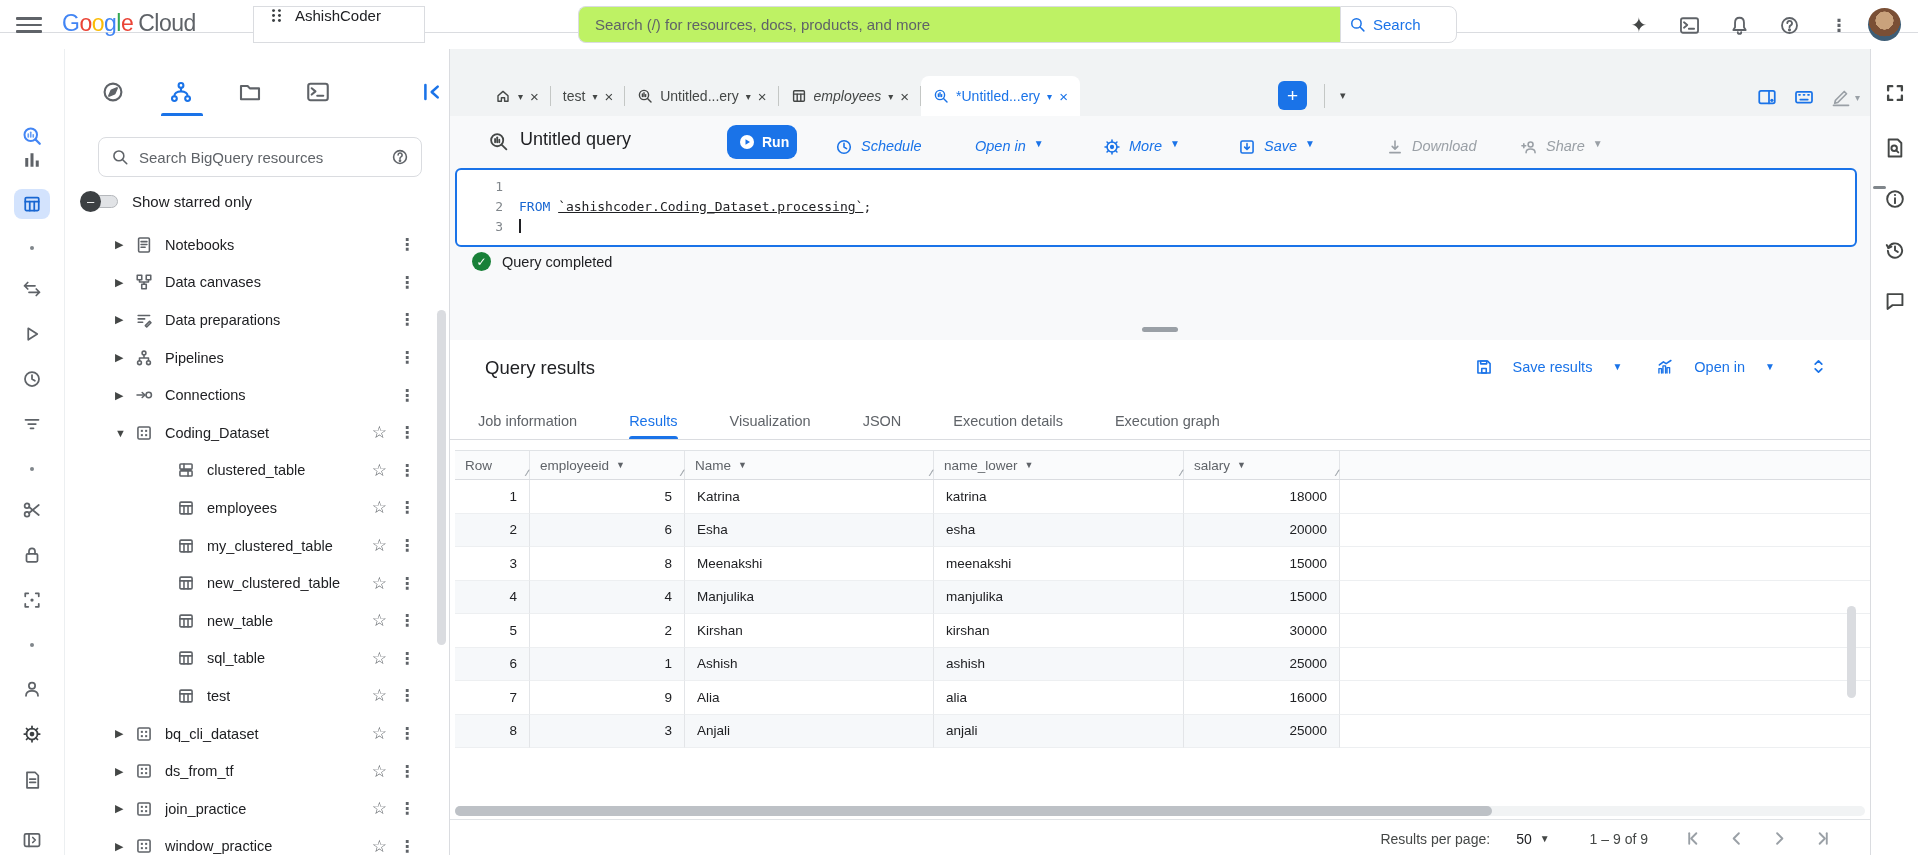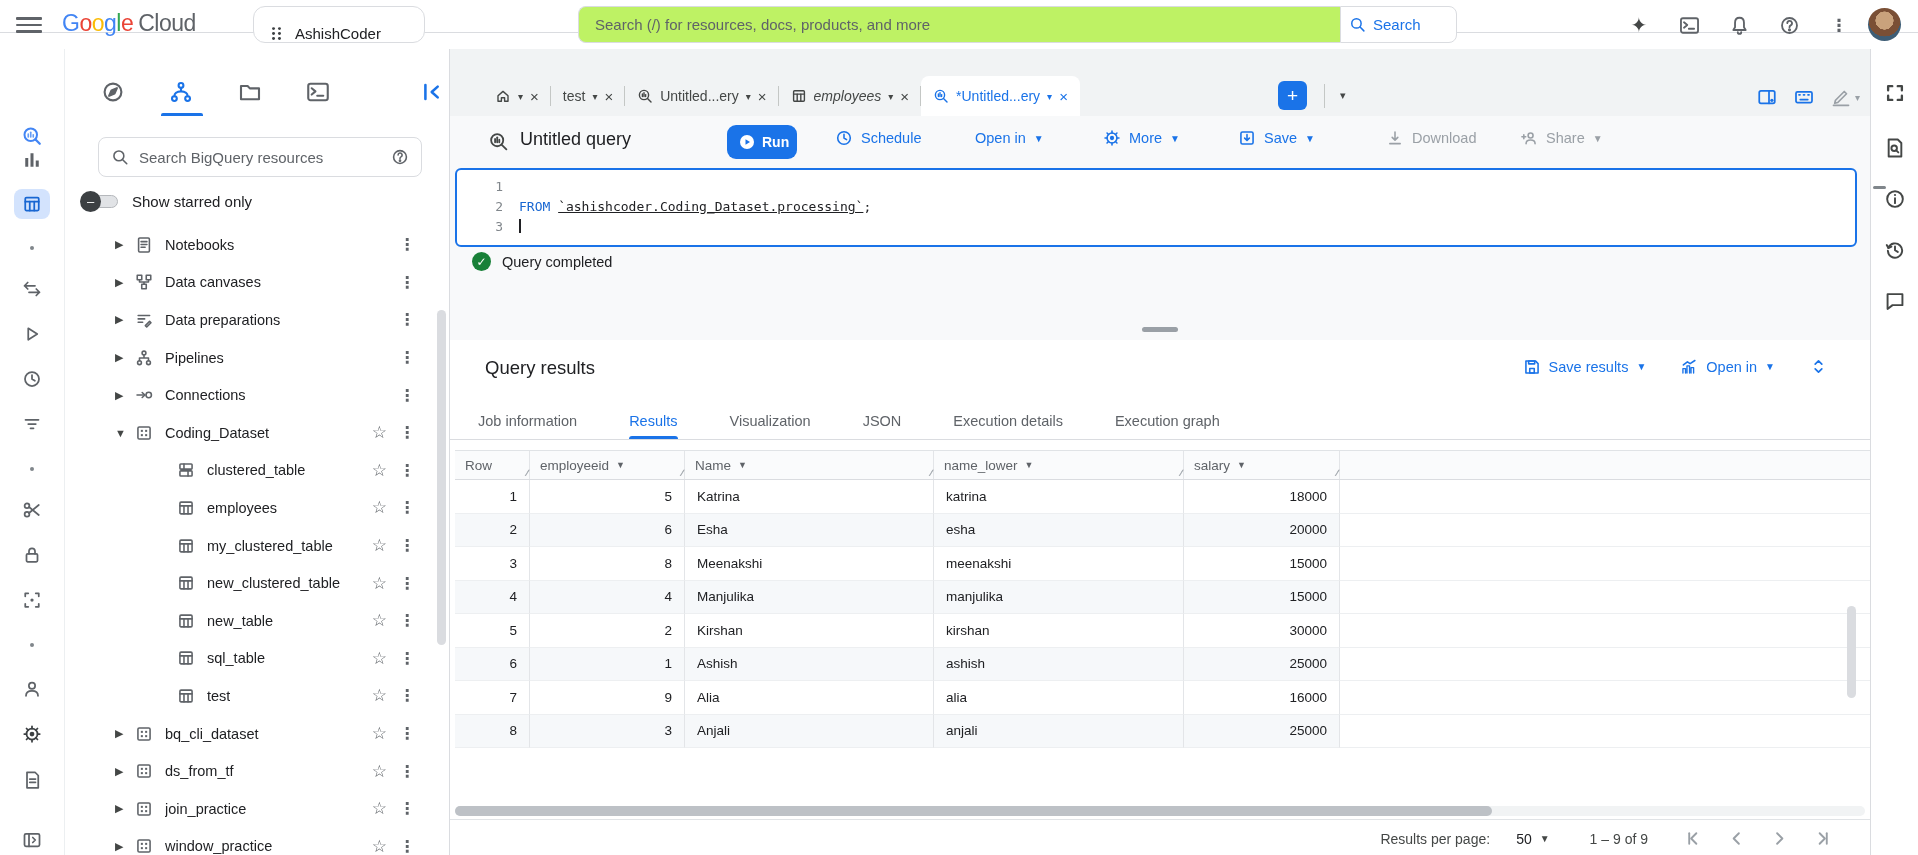--- a/index.html
+++ b/index.html
@@ -10,21 +10,21 @@
 
   
   .topbar { position:absolute; left:0; top:0; width:1918px; height:33px; background:#fff;
     border-bottom:1px solid #dadce0; z-index:30; }
   .hamburger { position:absolute; left:16px; top:12px; width:26px; height:26px; cursor:pointer;
     display:flex; flex-direction:column; justify-content:center; gap:4px; }
   .hamburger span { display:block; height:2.4px; background:#5f6368; border-radius:1px; }
   .glogo { position:absolute; left:62px; top:10px; font-size:23px; letter-spacing:-0.5px; }
   .glogo .cloud { color:#5f6368; margin-left:5px; }
   .project-btn { position:absolute; left:253px; top:6px; width:172px; height:37px;
-    border:1px solid #dadce0; border-radius:12px; background:#fff; display:flex; align-items:flex-end;
+    border:1px solid #dadce0; border-radius:0; background:#fff; display:flex; align-items:flex-start;
     gap:10px; padding:0 14px; font-size:15px; color:#202124; cursor:pointer; }
   .search-wrap { position:absolute; left:578px; top:6px; height:37px; display:flex; }
   .search-field { width:762px; height:37px; border:1px solid #dadce0; border-right:none;
     border-radius:8px 0 0 8px; background:#bef264; display:flex; align-items:center; padding:0 16px; }
   .search-field .ph { color:#5f6368; font-size:15px; }
   .search-btn { width:117px; height:37px; border:1px solid #dadce0; border-radius:0 8px 8px 0;
     background:#fff; color:#1a73e8; font-size:15px; font-weight:500; display:flex; align-items:center;
     gap:7px; padding:0 8px; cursor:pointer; }
   .tb-ico { position:absolute; top:12px; width:26px; height:26px; display:flex; align-items:center;
     justify-content:center; color:#5f6368; cursor:pointer; }
@@ -91,22 +91,22 @@
   .blue { color:#1a73e8; }
   .gray { color:#9aa0a6; }
 
   .editor-header { position:absolute; left:0; top:67px; width:100%; height:52px; background:#f8f9fa; }
   .eh-icon { position:absolute; left:38px; top:15px; width:21px; height:21px; color:#444746; }
   .eh-title { position:absolute; left:70px; top:13px; font-size:18px; color:#202124; }
   .run-btn { position:absolute; left:277px; top:9px; width:70px; height:34px; background:#1a73e8; color:#fff;
     border:none; border-radius:9px; font-size:14px; font-weight:600; display:flex; align-items:center;
     gap:7px; padding:0 12px; cursor:pointer; }
   .run-play { width:16px; height:16px; }
-  .hbtn { position:absolute; top:5px; height:34px; display:flex; align-items:center; gap:8px;
-    font-size:14.5px; font-weight:500; color:#1a73e8; cursor:pointer; background:none; border:none; }
+  .hbtn { position:absolute; top:22px; height:34px; display:flex; gap:8px;
+    font-size:14.5px; font-weight:500; color:#1a73e8; cursor:pointer; background:none; border:none;font-style:italic; }
   .hbtn.disabled { color:#9aa0a6; cursor:default; }
   .hbtn .caret { font-size:10px; }
   .hbtn .i { width:18px; height:18px; }
 
   .editor-box { position:absolute; left:5px; top:119px; width:1402px; height:79px; background:#fff;
     border:2px solid #1a73e8; border-radius:6px; font-family:"DejaVu Sans Mono",monospace; font-size:13px;
     padding-top:7px; overflow:hidden; }
   .cl { display:flex; height:20px; line-height:20px; }
   .cl .ln { width:46px; text-align:right; color:#80868b; padding-right:0; flex:none; }
   .cl .code { padding-left:16px; white-space:pre; }
@@ -119,21 +119,21 @@
   .check { width:19px; height:19px; border-radius:50%; background:#188038; color:#fff; display:flex;
     align-items:center; justify-content:center; font-size:12px; }
   .status-label { font-size:14.5px; color:#202124; }
   .quota-chip { position:absolute; left:5px; top:236px; height:32px; background:#e3e5e8; border-radius:16px;
     display:inline-flex; align-items:center; padding:0 18px; font-size:14.5px; color:#3c4043; }
   .drag-handle { position:absolute; left:692px; top:278px; width:36px; height:5px; border-radius:3px; background:#9aa0a6; cursor:row-resize; }
 
   .results-panel { position:absolute; left:0; top:291px; width:100%; bottom:0; background:#fff; }
   .qr-title { position:absolute; left:35px; top:17px; font-size:18.5px; color:#202124; }
   .qr-actions { position:absolute; right:42px; top:17px; display:flex; align-items:center; gap:34px; }
-  .qr-act { display:flex; align-items:center; gap:8px; color:#1a73e8; font-size:14.5px; font-weight:500; cursor:pointer; }
+  .qr-act { display:flex; align-items:center; gap:20px; color:#1a73e8; font-size:14.5px; font-weight:500; cursor:pointer; }
   .qr-act .caret { font-size:10px; }
   .rtabs { position:absolute; left:0; top:62px; width:100%; height:38px; border-bottom:1px solid #dadce0;
     display:flex; align-items:stretch; padding-left:28px; gap:52px; }
   .rtab { display:flex; align-items:center; font-size:14.5px; font-weight:500; color:#5f6368;
     cursor:pointer; position:relative; }
   .rtab.active { color:#1a73e8; }
   .rtab.active::after { content:""; position:absolute; left:0; right:0; bottom:0; height:3px;
     background:#1a73e8; border-radius:3px 3px 0 0; }
 
   .rtable { position:absolute; left:5px; top:110px; width:1415px; }

